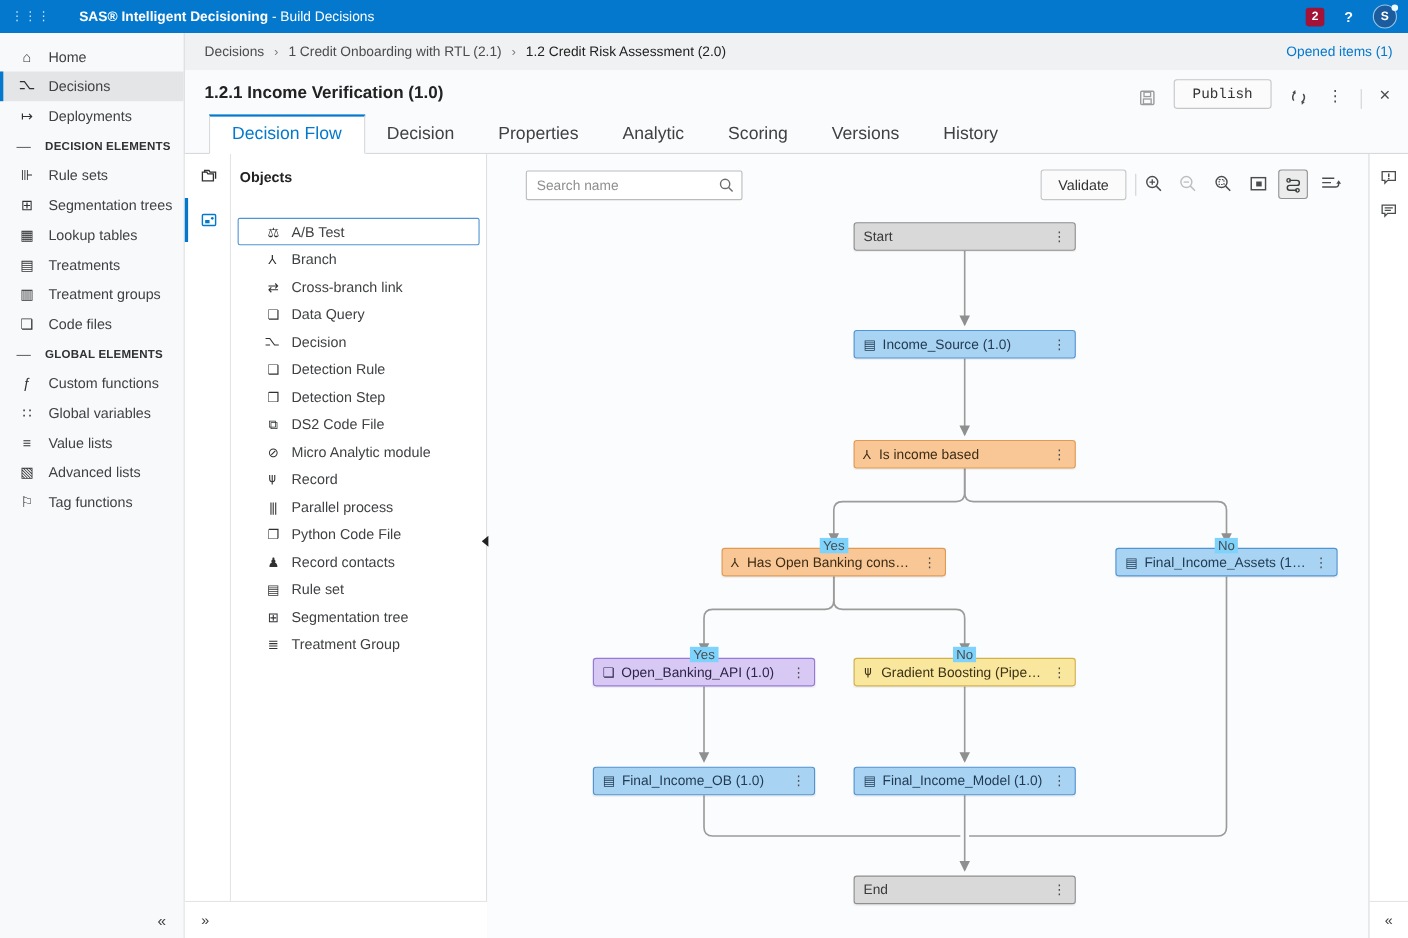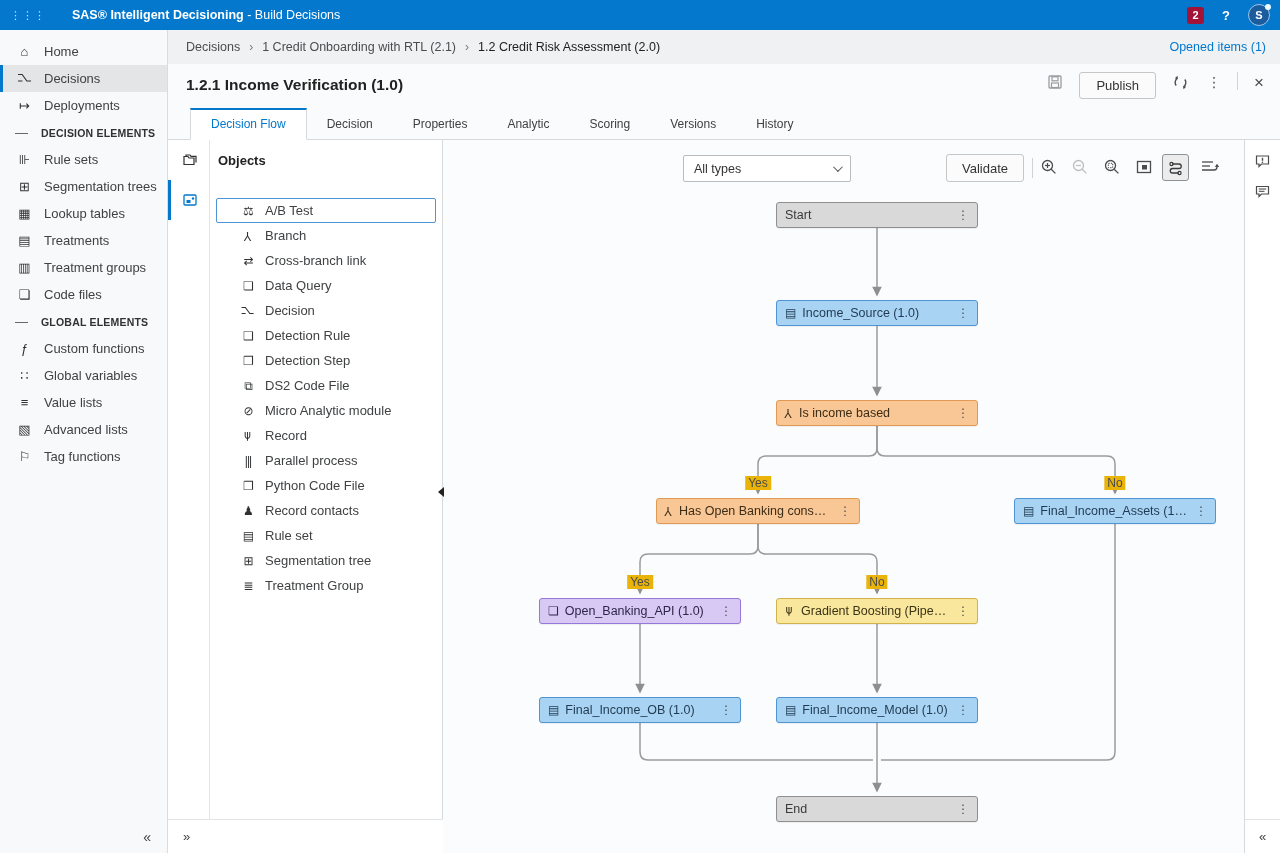--- a/index.html
+++ b/index.html
@@ -35,29 +35,29 @@
   
   .main { flex:1; display:flex; flex-direction:column; min-width:0; }
   .crumb-row { height:34px; background:#eff1f3; display:flex; align-items:center; padding:0 14px 0 18px; font-size:12.5px; flex:0 0 auto; }
   .crumb { color:#4a4c4e; cursor:pointer; }
   .crumb.last { font-weight:normal; color:#222; cursor:default; }
   .crumb-sep { margin:0 9px; color:#7a7c7e; font-size:12px; }
   .opened-items { margin-left:auto; color:#0378cd; cursor:pointer; }
 
   .title-row { height:42px; background:#fafbfc; display:flex; align-items:center; padding:0 14px 0 18px; flex:0 0 auto; }
   .page-title { font-size:15.5px; font-weight:bold; color:#222; }
-  .title-actions { margin-left:auto; display:flex; align-items:flex-start; gap:14px; }
+  .title-actions { margin-left:auto; display:flex; align-items:flex-end; gap:14px;font-family:Liberation Mono, monospace; }
   .icon-btn { background:none; border:none; cursor:pointer; display:flex; align-items:center; justify-content:center; color:#4a4c4e; padding:2px; }
   .publish-btn { font-family:inherit; font-size:13px; color:#333; background:#fbfbfb; border:1px solid #c4c6c8; border-radius:3px; padding:5px 16px; cursor:pointer; }
   .vdiv { width:1px; height:18px; background:#d0d2d4; }
   .kebab { font-size:14px; color:#4a4c4e; }
   .close-x { font-size:17px; color:#4a4c4e; line-height:1; }
 
   .tabs-row { height:34px; background:#fafbfc; display:flex; align-items:flex-end; padding-left:22px; border-bottom:1px solid #d7d9db; flex:0 0 auto; }
-  .tab { padding:7px 20px 8px; font-size:12px; color:#3f4143; cursor:pointer; }
+  .tab { padding:7px 20px 8px; font-size:16px; color:#3f4143; cursor:pointer; }
   .tab.active { color:#0378cd; background:#fff; border:1px solid #d7d9db; border-top:2px solid #0378cd; border-bottom:1px solid #fff; margin-bottom:-1px; }
 
   
   .flow { flex:1; position:relative; display:flex; min-height:0; background:#fff; }
 
   .gutter { width:42px; border-right:1px solid #e2e4e6; position:relative; flex:0 0 auto; }
   .gutter-item { height:40px; display:flex; align-items:center; justify-content:center; cursor:pointer; border-left:3px solid transparent; }
   .gutter-item.sel { border-left:3px solid #0378cd; }
   .objects-panel { width:233px; border-right:1px solid #d7d9db; padding-top:13px; flex:0 0 auto; background:#fff; }
   .objects-title { font-weight:bold; color:#222; padding-left:8px; margin-bottom:30px; }
@@ -79,21 +79,21 @@
   .tb-div { position:absolute; left:589px; top:18px; width:1px; height:20px; background:#d0d2d4; }
   .tb-icon { position:absolute; top:18px; cursor:pointer; }
   .tb-icon.disabled { opacity:.35; cursor:default; }
   .tb-toggle { position:absolute; left:719px; top:14px; width:27px; height:27px; border:1px solid #8f9193; border-radius:3px; background:#ececec; display:flex; align-items:center; justify-content:center; cursor:pointer; }
 
   
   .node { position:absolute; height:26px; border:1px solid; border-radius:3px; display:flex; align-items:center; padding:0 8px; font-size:12.5px; cursor:pointer; box-shadow:0 1px 1px rgba(0,0,0,.06); }
   .node .nicon { margin-right:7px; font-size:12px; letter-spacing:-1px; }
   .node .nlabel { white-space:nowrap; overflow:hidden; text-overflow:ellipsis; flex:1; }
   .node .nkebab { margin-left:8px; color:#4a4c4e; font-size:12px; cursor:pointer; flex:0 0 auto; }
-  .edge-label { position:absolute; transform:translateX(-50%); background:#eab308; padding:0 3px; font-size:12px; color:#4a4c4e; z-index:3; }
+  .edge-label { position:absolute; transform:translateX(-50%); background:#7dd3fc; padding:0 3px; font-size:12px; color:#4a4c4e; z-index:3;margin-top:13px; }
   #connectors { position:absolute; left:0; top:0; z-index:1; }
   .node { z-index:2; }
 
   
   .right-strip { width:36px; border-left:1px solid #d7d9db; position:relative; flex:0 0 auto; background:#fff; }
   .strip-icon { display:flex; justify-content:center; margin-top:13px; cursor:pointer; }
   .strip-bottom { position:absolute; bottom:0; left:0; width:100%; height:34px; border-top:1px solid #e2e4e6; display:flex; align-items:center; justify-content:center; }
   .strip-bottom span { font-size:13px; color:#3f4143; cursor:pointer; }
 
   svg.ic { display:block; }
@@ -319,25 +319,30 @@
             </div>
         </div>
 
         <div class="panel-bottom">
           <span class="expand">»</span>
         </div>
         <span class="panel-collapse-arrow"></span>
 
         <div class="canvas">
 
-
-          <div class="type-filter">
-            <span>All types</span>
-            <span class="chev"></span>
-          </div>
+          <span class="search-box">
+            <input type="text" placeholder="Search name" style="">
+            <span class="mag">
+              <svg class="ic" width="15" height="15" viewBox="0 0 15 15">
+                  <circle cx="6.2" cy="6.2" r="4.2" fill="none" stroke="#6a6c6e" stroke-width="1.3"></circle>
+                  <line x1="9.4" y1="9.4" x2="13" y2="13" stroke="#6a6c6e" stroke-width="1.3"></line>
+                </svg>
+            </span>
+          </span>
+
 
           <button class="validate-btn">Validate</button>
           <span class="tb-div"></span>
 
           <span class="tb-icon" style="left:597px">
             <svg class="ic" width="18" height="18" viewBox="0 0 18 18">
                 <circle cx="7.5" cy="7.5" r="5" fill="none" stroke="#4a4c4e" stroke-width="1.3"></circle>
                 <line x1="11.2" y1="11.2" x2="15.4" y2="15.4" stroke="#4a4c4e" stroke-width="1.3"></line>
                 <line x1="5" y1="7.5" x2="10" y2="7.5" stroke="#4a4c4e" stroke-width="1.2"></line>
                 <line x1="7.5" y1="5" x2="7.5" y2="10" stroke="#4a4c4e" stroke-width="1.2"></line>

